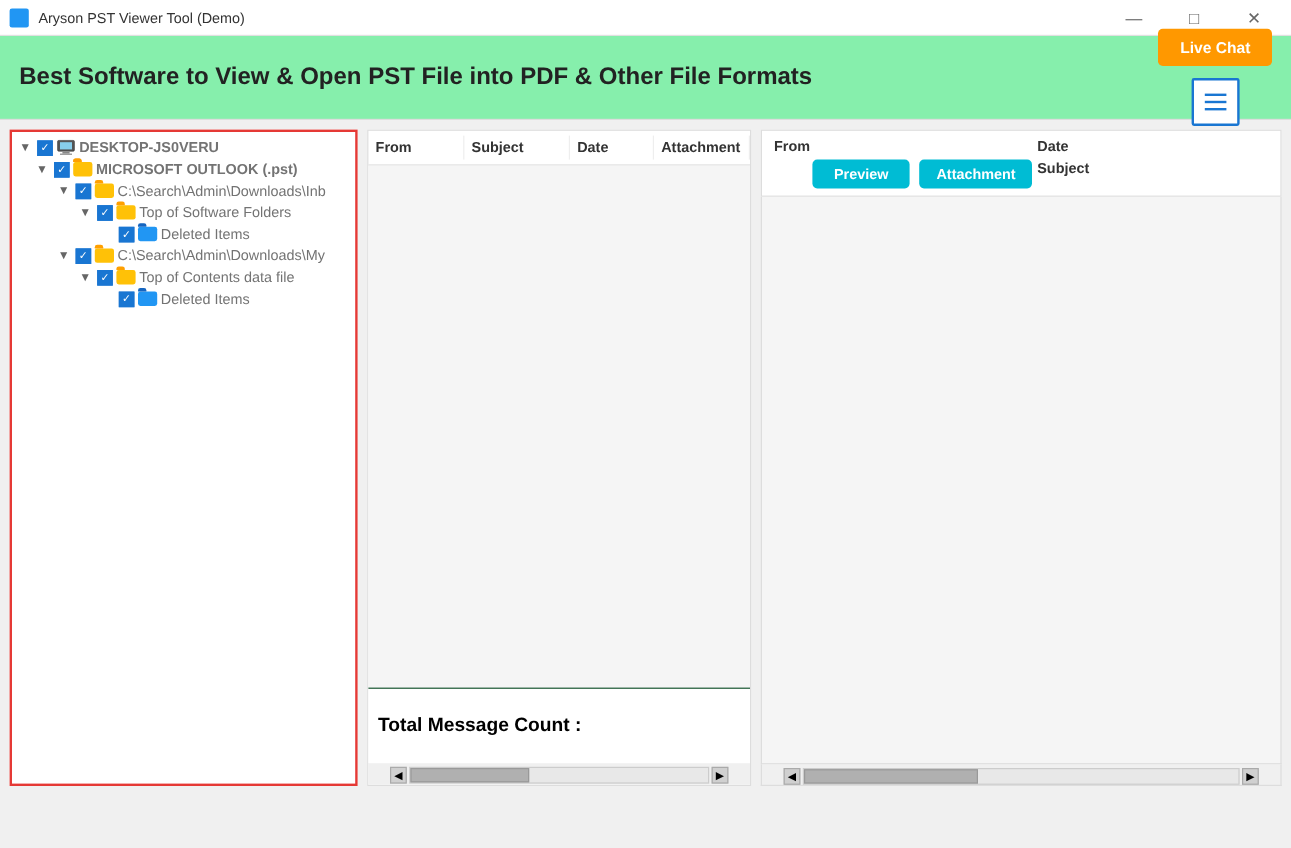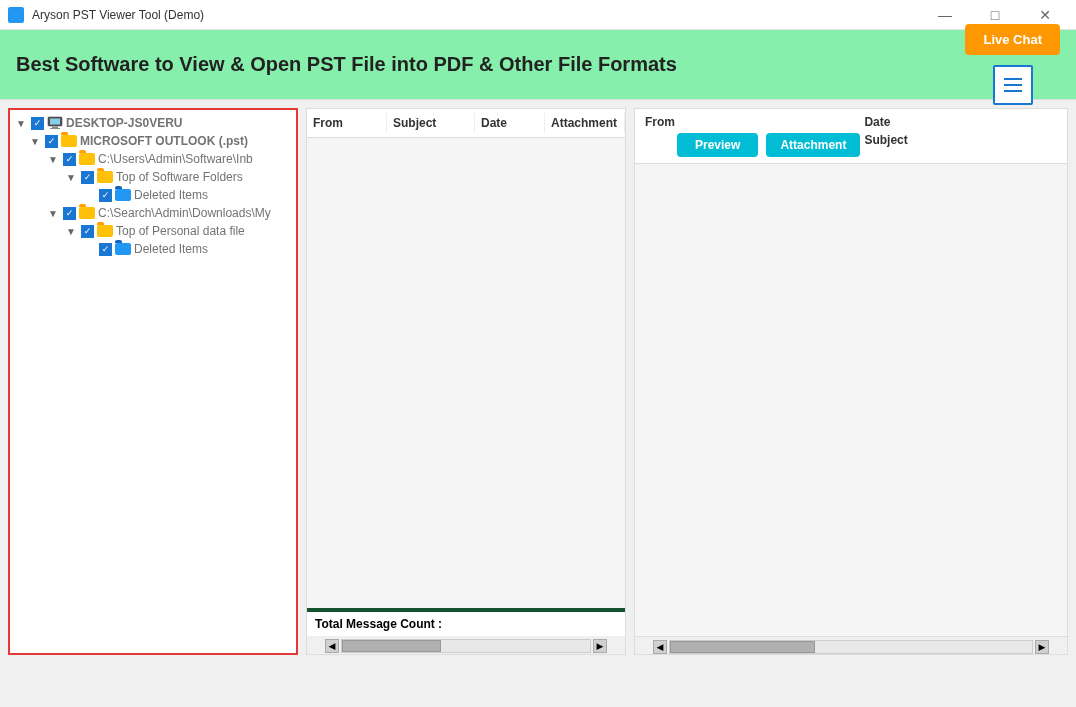--- a/index.html
+++ b/index.html
@@ -239,24 +239,24 @@
       font-weight: 600;
       color: #333;
       border-right: 1px solid #eee;
     }
     .table-body {
       flex: 1;
       overflow: auto;
       background: #f5f5f5;
     }
     .total-count-bar {
-      padding: 5px 8px;
-      font-size: 12px;
-      font-weight: 600;
-      border-top: 4px solid #14532d;
+      padding: 22px 8px;
+      font-size: 16px;
+      font-weight: 600;
+      border-top: 1px solid #14532d;
       background: white;
       flex-shrink: 0;
     }
     .middle-scrollbar {
       height: 18px;
       background: #f0f0f0;
     }
 
     
     .right-panel {
@@ -412,21 +412,21 @@
         </div>
         <span class="tree-label bold">MICROSOFT OUTLOOK (.pst)</span>
       </div>
 
       <div class="tree-item" style="padding-left:36px">
         <div class="tree-toggle">▼</div>
         <div class="tree-checkbox checked"></div>
         <div class="tree-folder-icon" style="width:16px;height:12px;margin-right:3px;flex-shrink:0;position:relative;background:#ffc107;border-radius:2px">
           <div style="position:absolute;top:-3px;left:0;width:7px;height:3px;background:#ffa000;border-radius:2px 2px 0 0"></div>
         </div>
-        <span class="tree-label">C:\Users\Admin\Software\Inb</span>
+        <span class="tree-label">C:\Search\Admin\Downloads\Inb</span>
       </div>
 
       <div class="tree-item" style="padding-left:54px">
         <div class="tree-toggle">▼</div>
         <div class="tree-checkbox checked"></div>
         <div class="tree-folder-icon" style="width:16px;height:12px;margin-right:3px;flex-shrink:0;position:relative;background:#ffc107;border-radius:2px">
           <div style="position:absolute;top:-3px;left:0;width:7px;height:3px;background:#ffa000;border-radius:2px 2px 0 0"></div>
         </div>
         <span class="tree-label">Top of Software Folders</span>
       </div>
@@ -449,21 +449,21 @@
         </div>
         <span class="tree-label">C:\Search\Admin\Downloads\My</span>
       </div>
 
       <div class="tree-item" style="padding-left:54px">
         <div class="tree-toggle">▼</div>
         <div class="tree-checkbox checked"></div>
         <div class="tree-folder-icon" style="width:16px;height:12px;margin-right:3px;flex-shrink:0;position:relative;background:#ffc107;border-radius:2px">
           <div style="position:absolute;top:-3px;left:0;width:7px;height:3px;background:#ffa000;border-radius:2px 2px 0 0"></div>
         </div>
-        <span class="tree-label">Top of Personal data file</span>
+        <span class="tree-label">Top of Contents data file</span>
       </div>
 
       <div class="tree-item" style="padding-left:72px">
         <div class="tree-toggle" style="visibility:hidden">▶</div>
         <div class="tree-checkbox checked"></div>
         <div class="tree-folder-icon" style="width:16px;height:12px;margin-right:3px;flex-shrink:0;position:relative;background:#2196F3;border-radius:2px">
           <div style="position:absolute;top:-3px;left:0;width:7px;height:3px;background:#1565C0;border-radius:2px 2px 0 0"></div>
         </div>
         <span class="tree-label">Deleted Items</span>
       </div>

